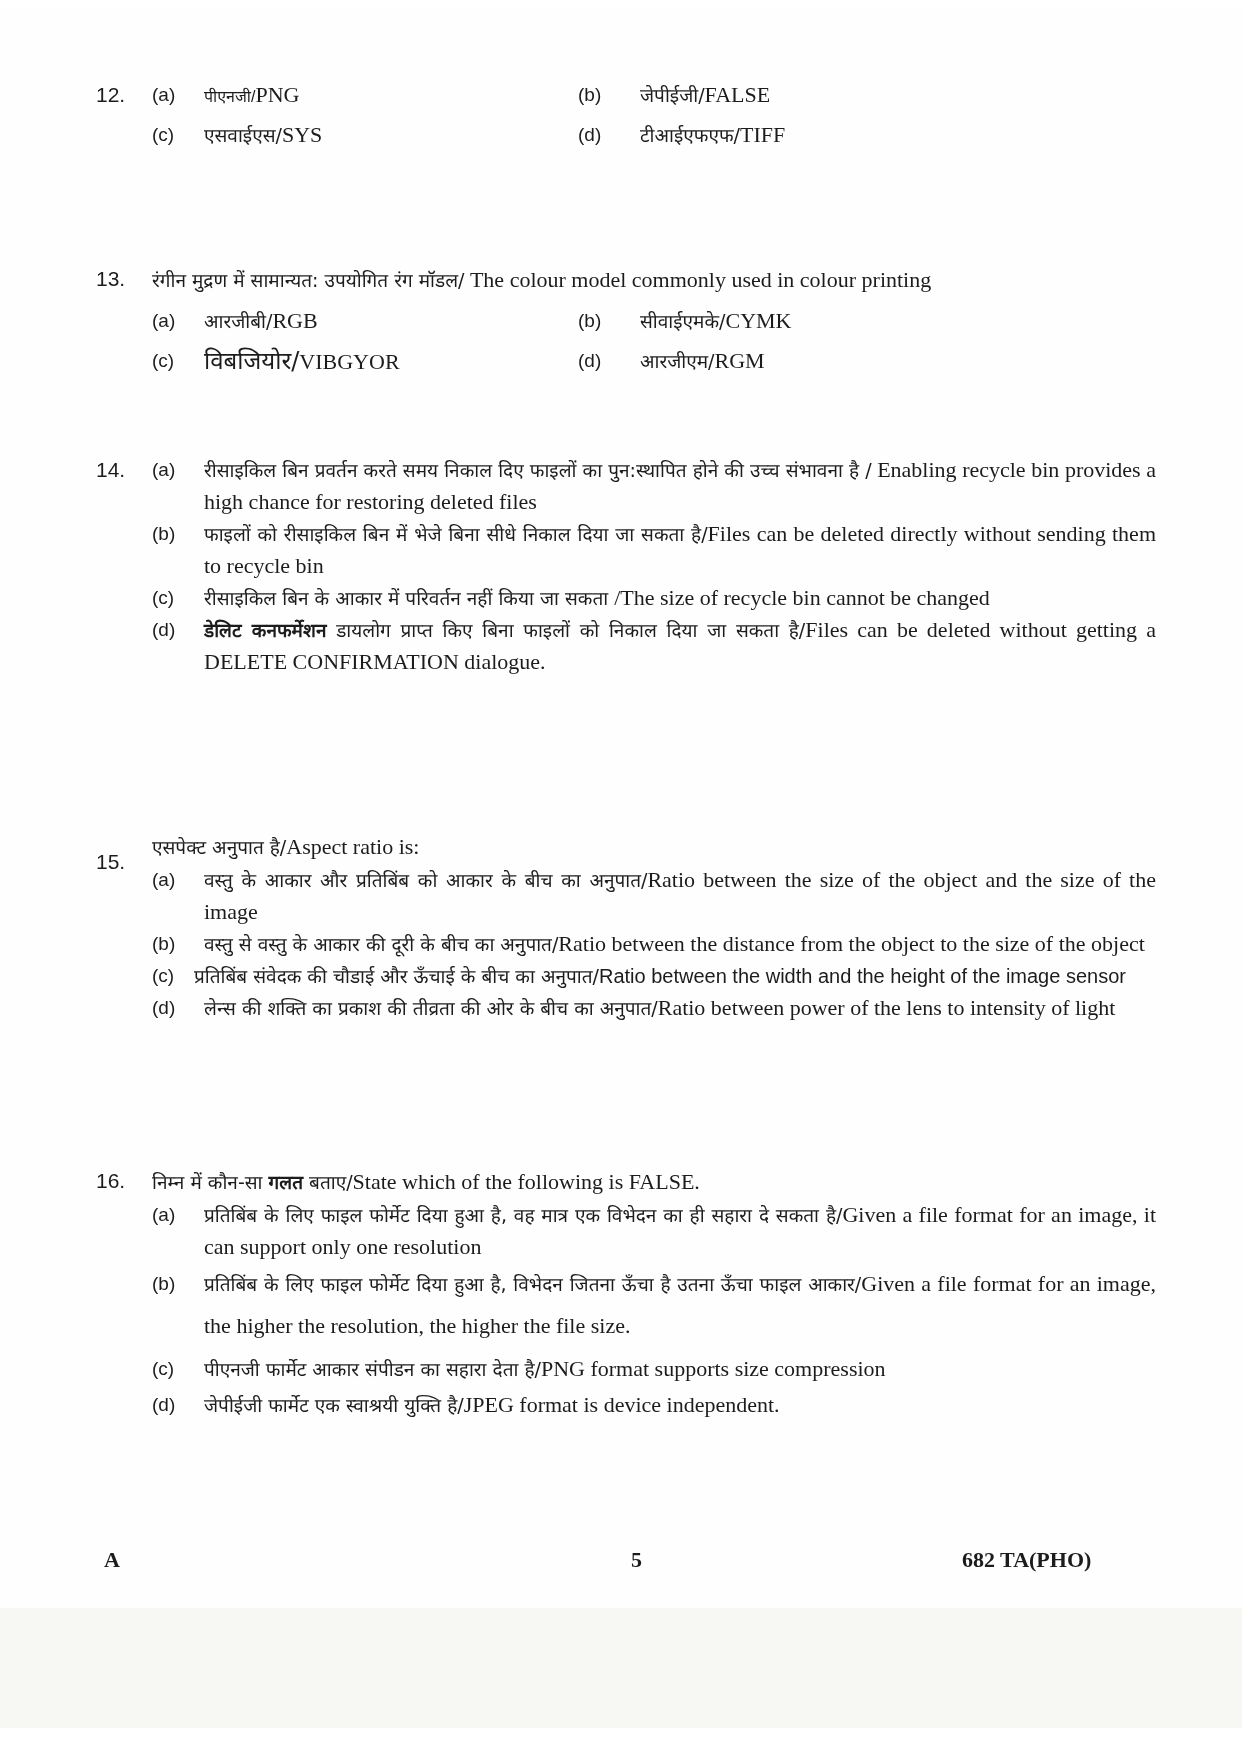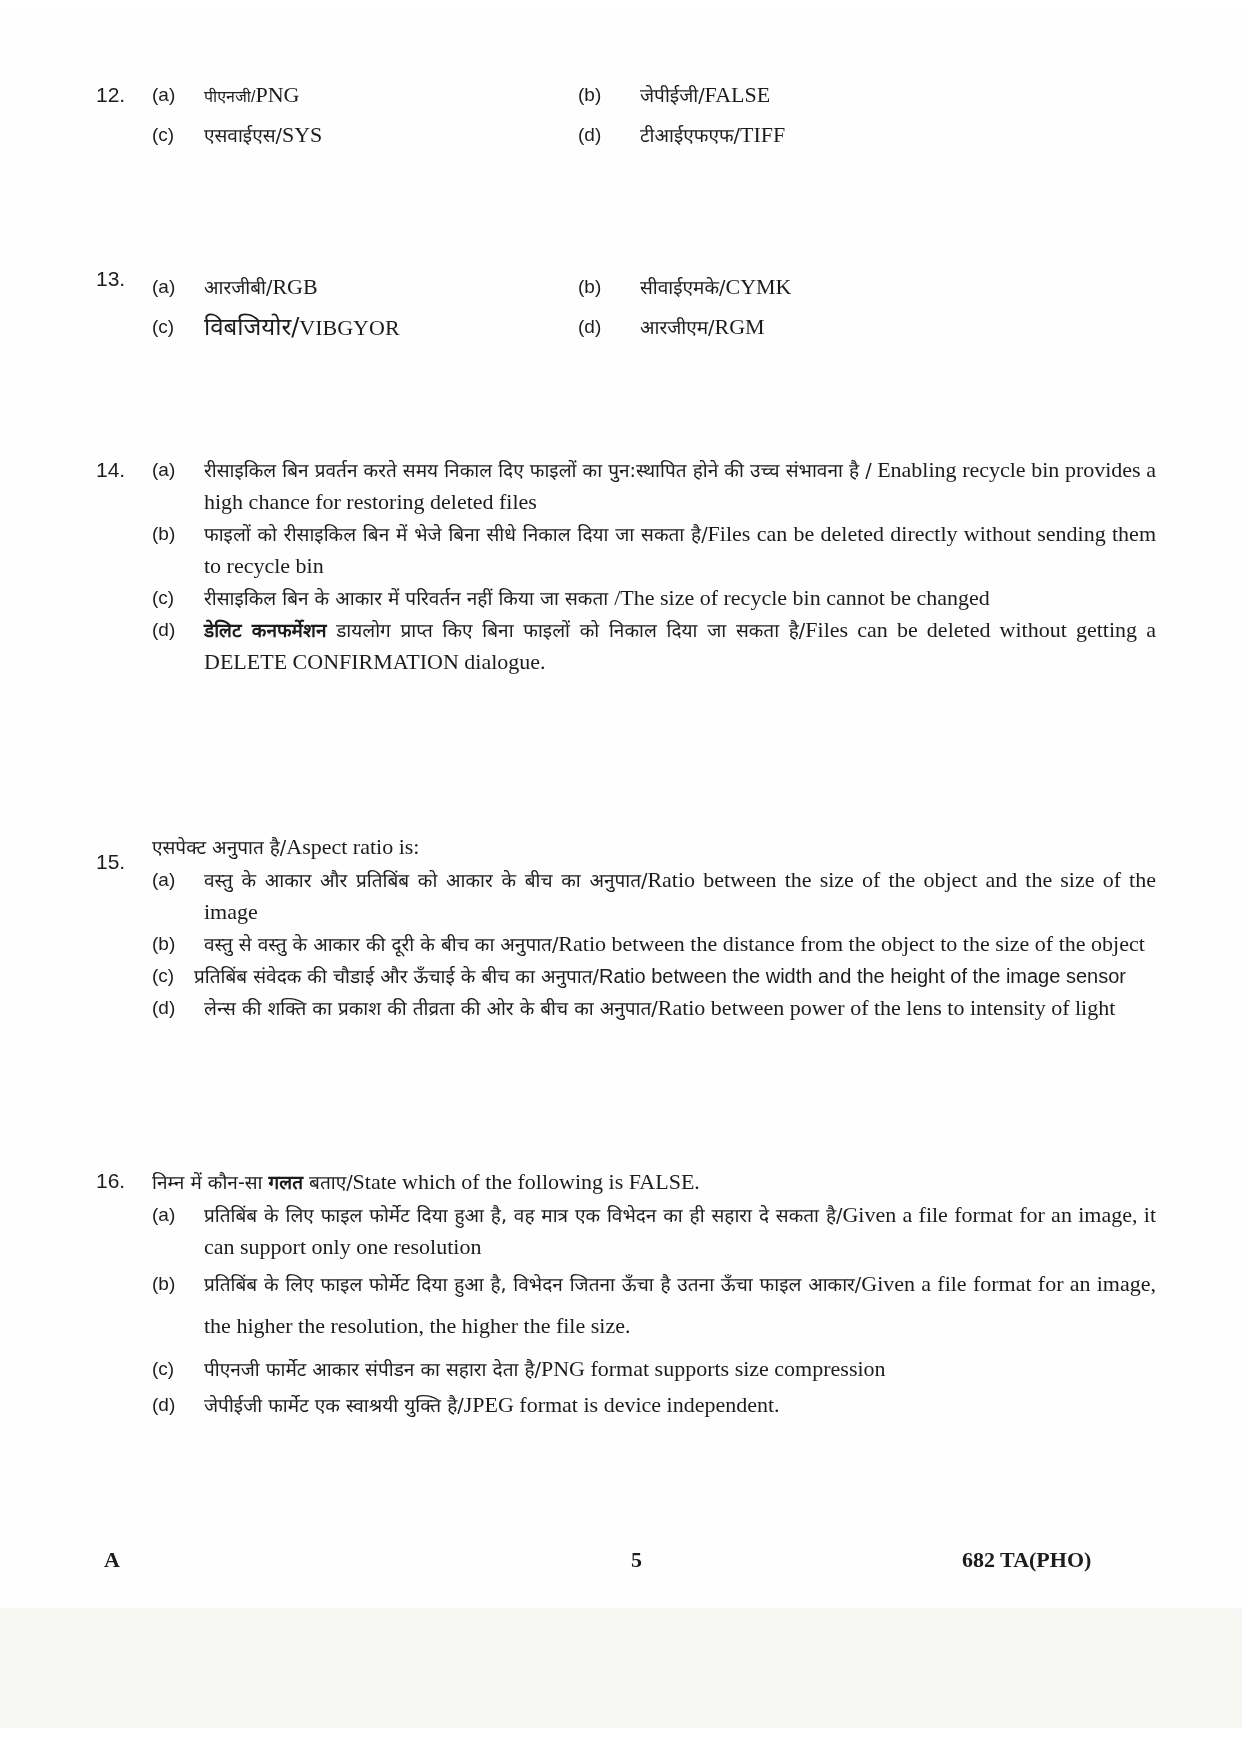--- a/index.html
+++ b/index.html
@@ -58,20 +58,23 @@
       </div>
       <div class="cell right" style="left:426px;">
         <span class="opt-label">(d)</span>
         <span class="opt-body"><span style="font-family:'DejaVu Sans',sans-serif;font-size:19px;">टीआईएफएफ/</span><span>TIFF</span></span>
       </div>
     </div>
   </div>
 
   <div class="q" style="top:256px;">
     <span class="q-num" style="top:4px;">13.</span>
+    <div class="q-text">
+      <span class="hi">रंगीन मुद्रण में सामान्यत: उपयोगित रंग मॉडल/</span><span> The colour model commonly used in colour printing</span>
+    </div>
     <div class="grid2" style="margin-top:8px;">
       <div class="cell" style="left:0;">
         <span class="opt-label">(a)</span>
         <span class="opt-body"><span style="font-family:'DejaVu Sans',sans-serif;font-size:19px;">आरजीबी/</span><span>RGB</span></span>
       </div>
       <div class="cell right" style="left:426px;">
         <span class="opt-label">(b)</span>
         <span class="opt-body"><span style="font-family:'DejaVu Sans',sans-serif;font-size:19px;">सीवाईएमके/</span><span>CYMK</span></span>
       </div>
     </div>

